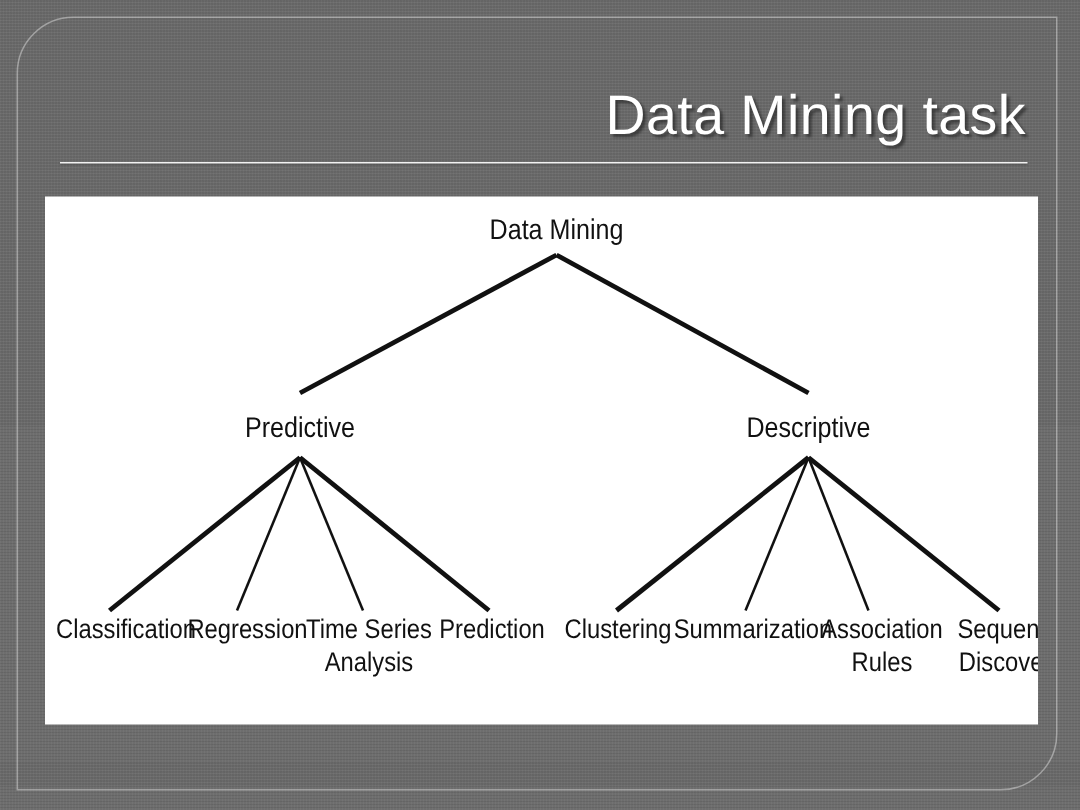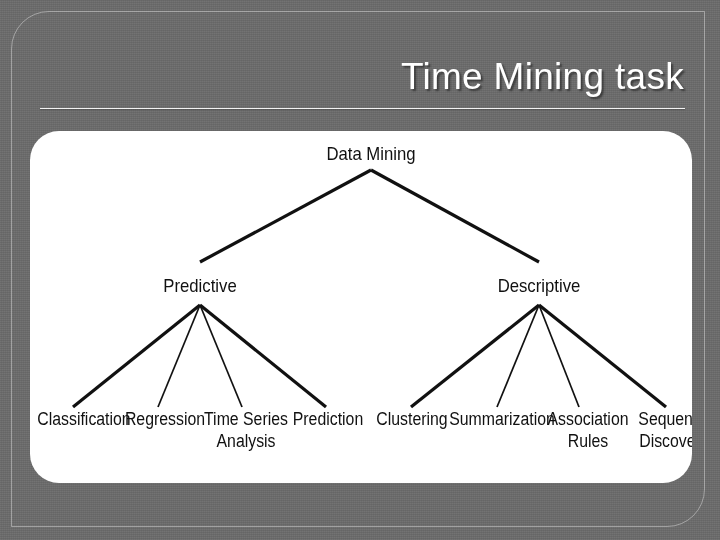--- a/index.html
+++ b/index.html
@@ -66,21 +66,20 @@
 
   
   #diagram-box {
     position: absolute;
     left: 30px;
     top: 131px;
     width: 662px;
     height: 352px;
     background: #ffffff;
     overflow: hidden;
-    border-radius: 29px;
   }
 
   #tree-svg {
     position: absolute;
     left: 0;
     top: 0;
     width: 662px;
     height: 352px;
   }
 
@@ -100,21 +99,21 @@
 
   .leaf .l2 { display: block; }
 </style>
 </head>
 <body>
 
 <div id="slide">
 
   <div id="frame"></div>
 
-  <div id="title">Time Mining task</div>
+  <div id="title">Data Mining task</div>
   <div id="title-rule"></div>
 
   <div id="diagram-box">
 
     <svg id="tree-svg" viewBox="0 0 662 352" preserveAspectRatio="none" xmlns="http://www.w3.org/2000/svg">
 
       <line x1="341" y1="39" x2="170" y2="131" stroke="#111111" stroke-width="3.2"></line>
       <line x1="341" y1="39" x2="509" y2="131" stroke="#111111" stroke-width="3.2"></line>
 
       <line x1="170" y1="174" x2="43" y2="276" stroke="#111111" stroke-width="3.2"></line>

